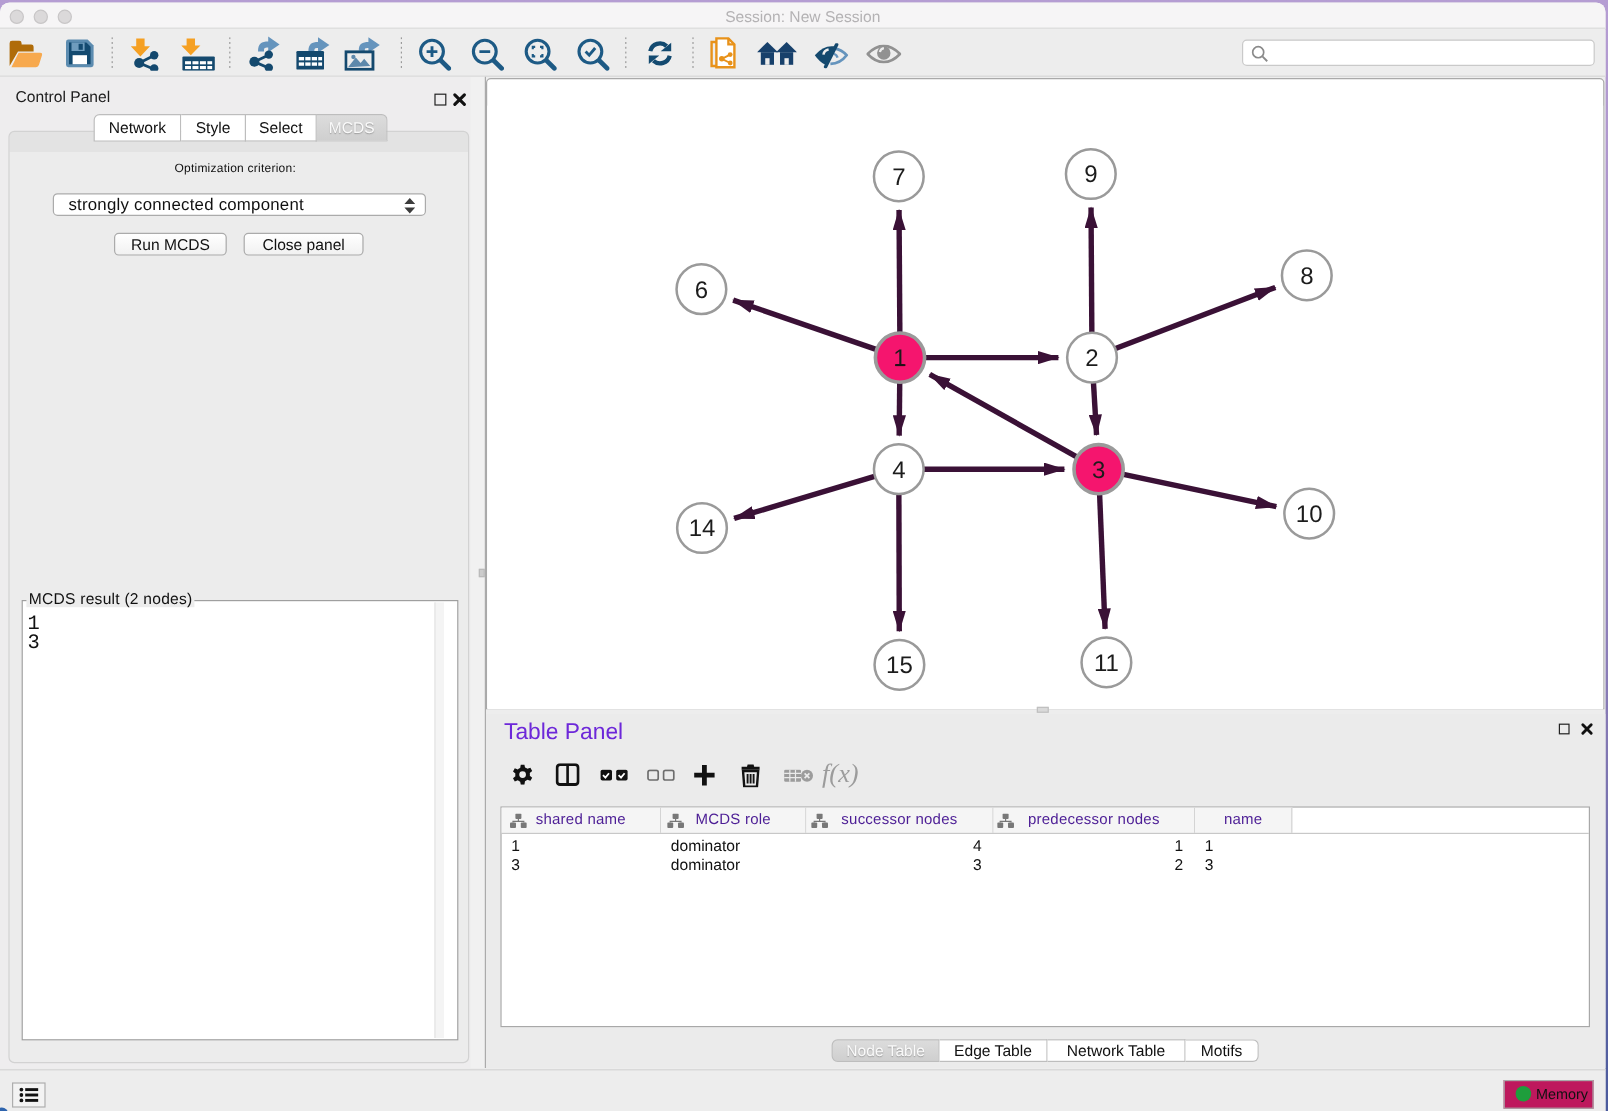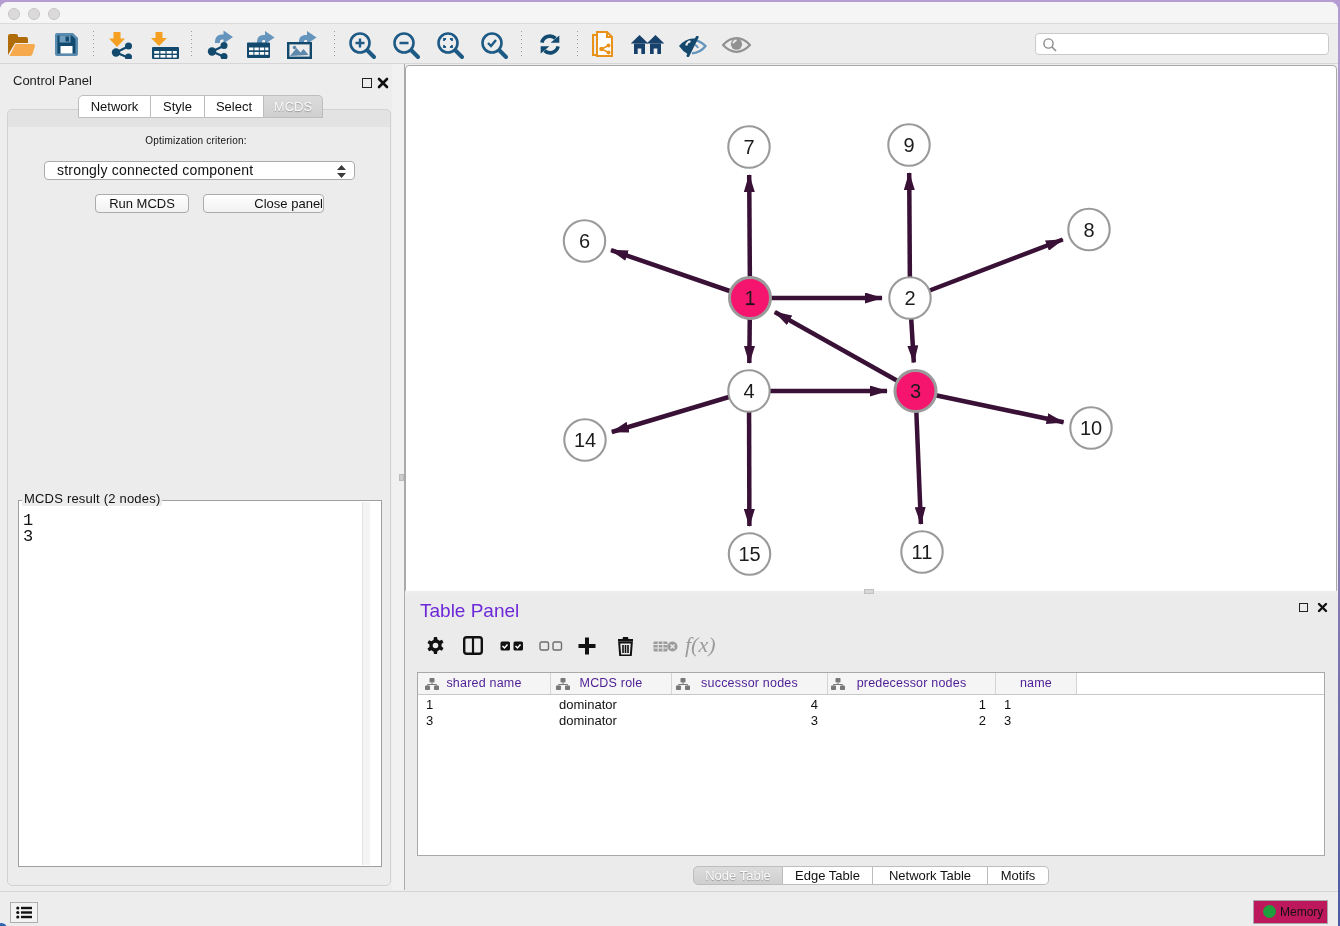--- a/index.html
+++ b/index.html
@@ -91,20 +91,21 @@
       <path d="M7,4.5 v2 M2.5,7.5 v-1 h9 v1" stroke="#787878" stroke-width="1" fill="none"></path>
     </g>
   </defs>
 </svg>
 <div id="root">
 <div id="win">
   <div id="titlebar">
     <div class="tl" style="left:8px;"></div>
     <div class="tl" style="left:28px;"></div>
     <div class="tl" style="left:48px;"></div>
+    <div id="wtitle">Session: New Session</div>
   </div>
   <div id="toolbar">
     <svg class="ticon" style="left:7px; top:8px;" width="29" height="24" viewBox="0 0 29 24">
       <path d="M1,22 V3 q0,-2 2,-2 h6 q2,0 2,2 v1 h8 q2,0 2,2 v4 H8 z" fill="#b06c09"></path>
       <path d="M8.5,11 h18 q2,0 1.5,2 l-2.5,8 q-0.5,2 -2.5,2 H2.5 z" fill="#f7a94e"></path>
     </svg>
     <svg class="ticon" style="left:54px; top:7px;" width="25" height="25" viewBox="0 0 25 25">
       <path d="M1,3 q0,-2 2,-2 h16 l5,5 v16 q0,2 -2,2 H3 q-2,0 -2,-2 z" fill="#5c8cb0"></path>
       <path d="M3.5,3.5 h14.5 l3.5,3.5 v14.5 H3.5 z" fill="#134a70"></path>
       <path d="M5.5,3.5 h11 v7 h-11 z" fill="#6f9cbd"></path>
@@ -258,21 +259,21 @@
       <div class="tab sel last" style="width:59px;">MCDS</div>
     </div>
     <div id="cpbody"></div>
     <div id="optlabel">Optimization criterion:</div>
     <div id="dropdown">strongly connected component
       <svg style="position:absolute; right:7px; top:2px;" width="11" height="15" viewBox="0 0 11 15">
         <path d="M1,6 L5.5,1 L10,6 z M1,9 L5.5,14 L10,9 z" fill="#3c3c3c"></path>
       </svg>
     </div>
     <div class="btn" style="left:95px; width:94px;">Run MCDS</div>
-    <div class="btn" style="left:203px; width:121px;text-align:right;">Close panel</div>
+    <div class="btn" style="left:203px; width:100px;">Close panel</div>
     <div id="fieldset">
       <div id="fslegend">MCDS result (2 nodes)</div>
       <div id="fstext">1<br>3</div>
       <div id="fsscroll"></div>
     </div>
   </div>
   <div id="vdiv">
         <div id="vhandle"></div>
       </div>
   <div id="netwin">

